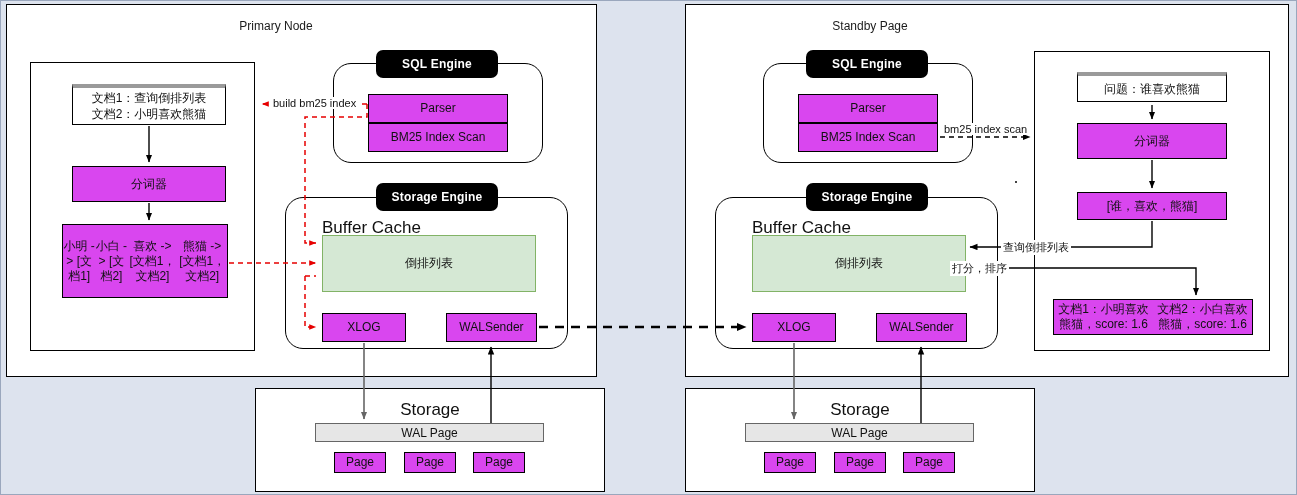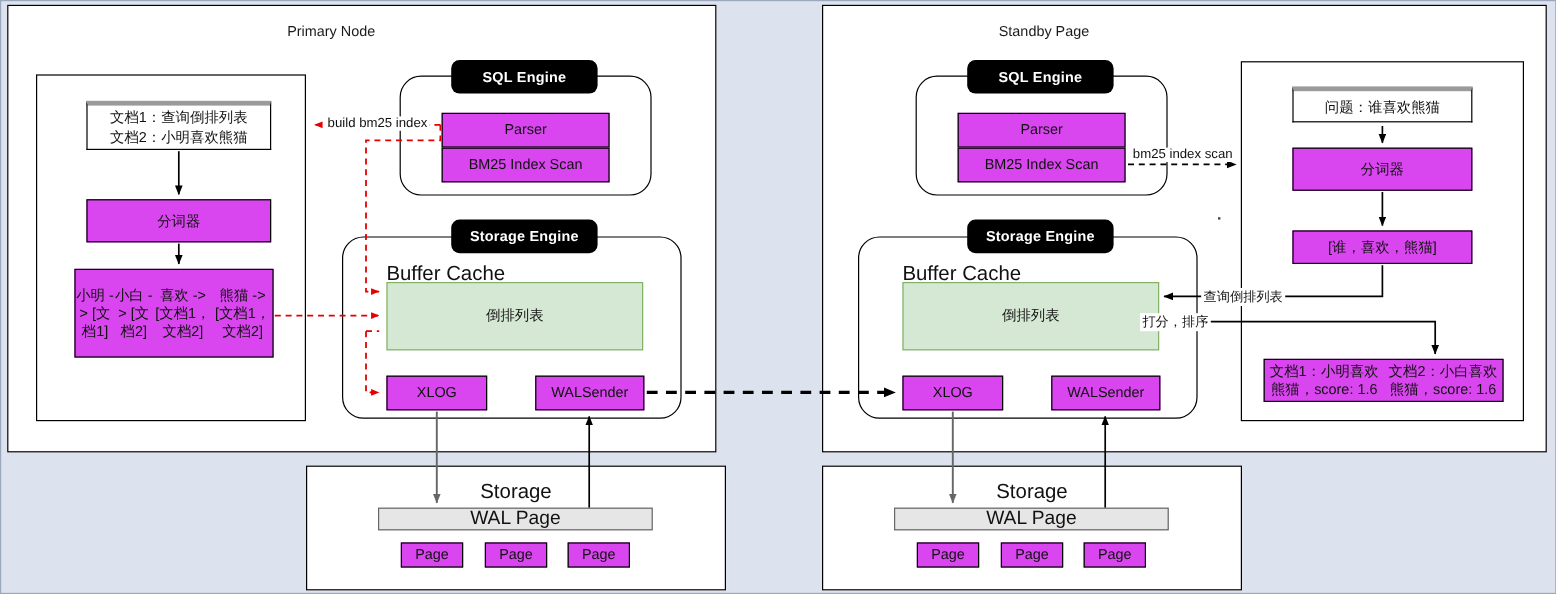--- a/index.html
+++ b/index.html
@@ -46,21 +46,21 @@
   .green-box{
     background:#d5e8d4;border:1.3px solid #82b366;
     display:flex;align-items:center;justify-content:center;
     font-size:12px;color:#111;
   }
   .sub-label{font-size:17px;color:#111;white-space:nowrap;}
 
   .gray-bar{
     background:#e6e6e6;border:1.3px solid #666;
     display:flex;align-items:center;justify-content:center;
-    font-size:16px;color:#111;
+    font-size:12px;color:#111;
   }
 
   .outer-border{border:1.5px solid #9aa7bd;}
 
   svg.overlay{position:absolute;left:0;top:0;width:1297px;height:495px;pointer-events:none;}
   .ln{stroke:#000;stroke-width:1.4;fill:none;}
   .ln-gray{stroke:#666;stroke-width:1.6;fill:none;}
   .ln-red{stroke:#e60000;stroke-width:1.5;fill:none;stroke-dasharray:5,4;}
   .ln-dash{stroke:#000;stroke-width:1.4;fill:none;stroke-dasharray:5,4;}
   .ln-thick-dash{stroke:#000;stroke-width:2.6;fill:none;stroke-dasharray:9,7;}

